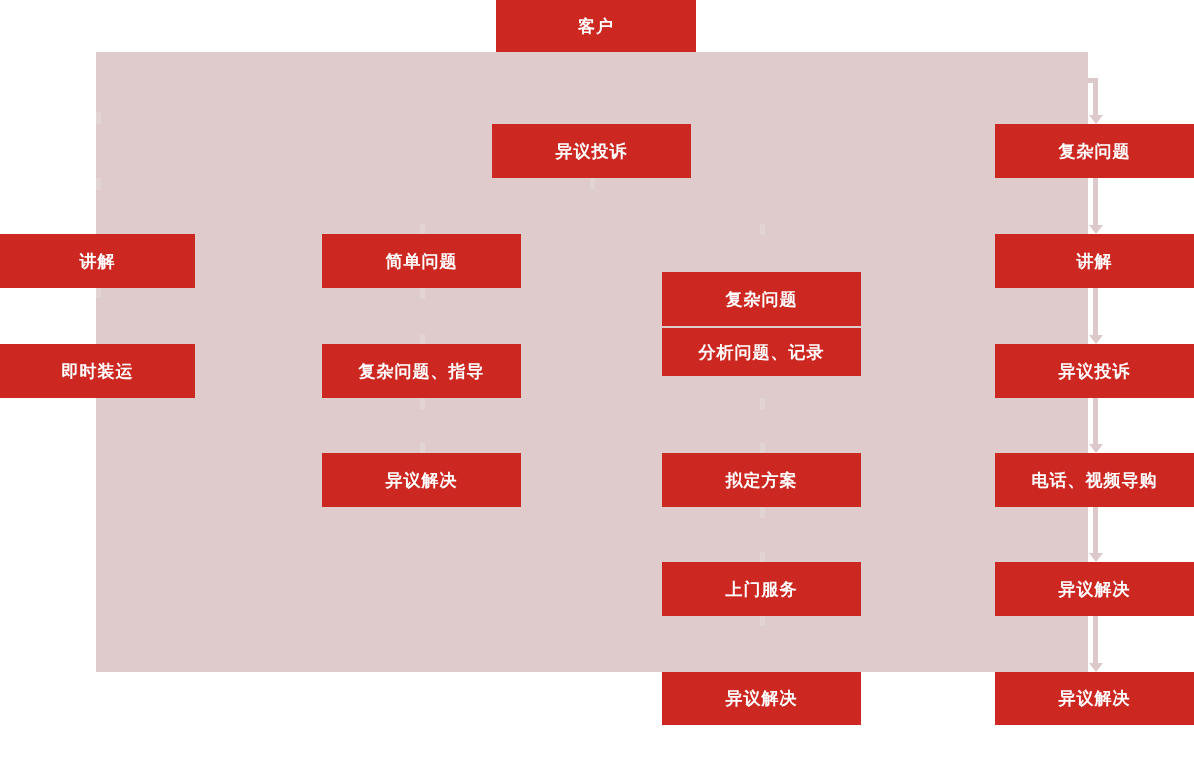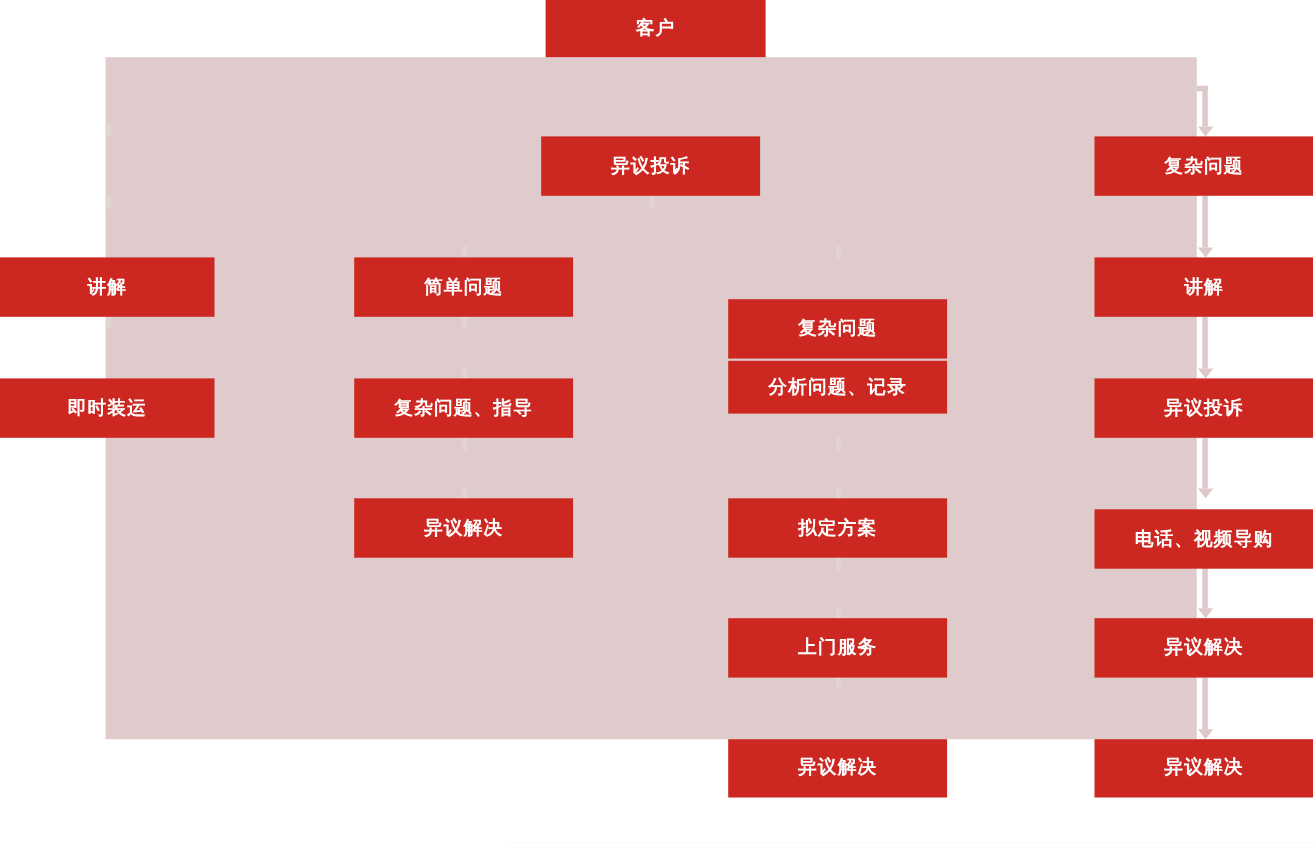--- a/index.html
+++ b/index.html
@@ -105,16 +105,16 @@
     <div class="node" style="left: 322px; top: 453px; width: 199px; height: 54px;">异议解决</div>
     <div class="node" style="left: 492px; top: 124px; width: 199px; height: 54px;">异议投诉</div>
     <div class="node" style="left: 662px; top: 234px; width: 199px; height: 54px; margin-top: 38px;">复杂问题</div>
     <div class="node" style="left: 662px; top: 328px; width: 199px; height: 48px;">分析问题、记录</div>
     <div class="node" style="left: 662px; top: 453px; width: 199px; height: 54px;">拟定方案</div>
     <div class="node" style="left: 662px; top: 562px; width: 199px; height: 54px; text-align: center;">上门服务</div>
     <div class="node" style="left: 662px; top: 672px; width: 199px; height: 53px;">异议解决</div>
     <div class="node" style="left: 995px; top: 124px; width: 199px; height: 54px;">复杂问题</div>
     <div class="node" style="left: 995px; top: 234px; width: 199px; height: 54px;">讲解</div>
     <div class="node" style="left: 995px; top: 344px; width: 199px; height: 54px;">异议投诉</div>
-    <div class="node" style="left: 995px; top: 453px; width: 199px; height: 54px; margin-top: 10px;">电话、视频导购</div>
+    <div class="node" style="left: 995px; top: 453px; width: 199px; height: 54px;">电话、视频导购</div>
     <div class="node" style="left: 995px; top: 562px; width: 199px; height: 54px;">异议解决</div>
     <div class="node" style="left: 995px; top: 672px; width: 199px; height: 53px;">异议解决</div>
   </div>
 
 </body></html>

